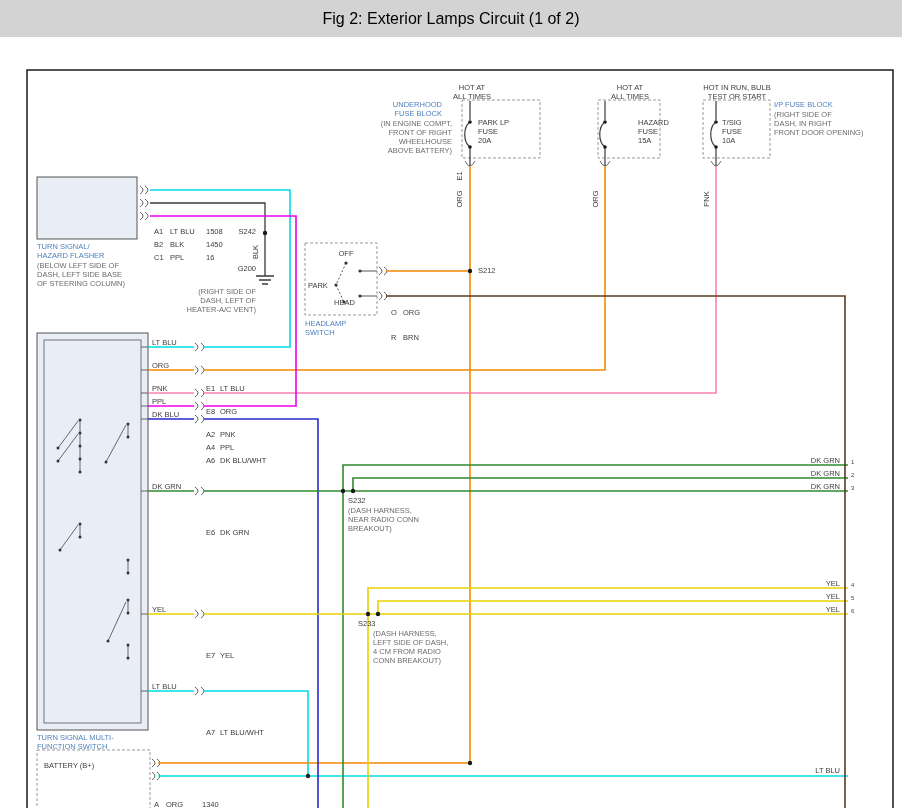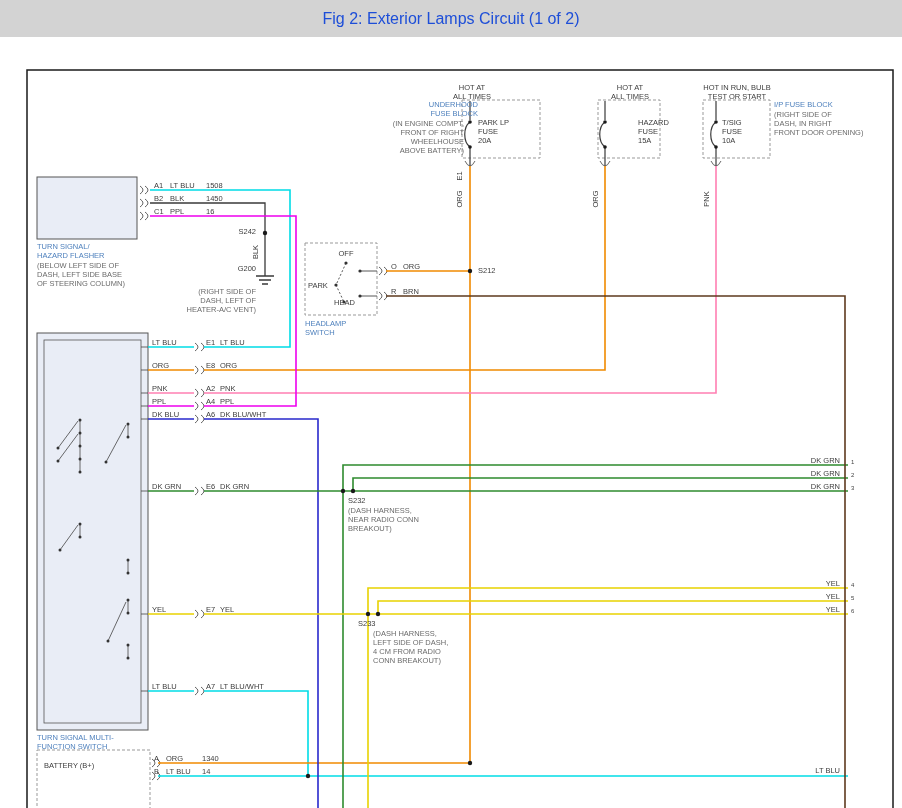--- a/index.html
+++ b/index.html
@@ -1,30 +1,30 @@
 <!DOCTYPE html>
 <html><head>
 <meta charset="utf-8">
 <style>
   html,body{margin:0;padding:0;background:#fff;}
   body{width:902px;height:808px;position:relative;overflow:hidden;
        font-family:"Liberation Sans",sans-serif;}
   #titlebar{position:absolute;left:0;top:0;width:902px;height:37px;background:#d3d3d3;
-            text-align:center;line-height:37px;font-size:16px;color:#1d4ed8;z-index:3;}
+            text-align:center;line-height:37px;font-size:16px;color:#000000;z-index:3;}
   #diagram{position:absolute;left:0;top:0;width:902px;height:808px;}
   svg{position:absolute;left:0;top:0;z-index:1;}
   .lbl{position:absolute;font-size:7.5px;line-height:1.22;color:#3c3c3c;
        white-space:pre-line;z-index:5;}
   .blue{color:#4f81bd;}
   .gray{color:#6b6b6b;}
   .r{text-align:right;}
   .c{transform:translateX(-50%);text-align:center;}
   .vert{transform:translate(-50%,-50%) rotate(-90deg);white-space:nowrap;}
   .num{font-size:6px;color:#444;}
-  .prow{position:absolute;display:flex;font-size:7.5px;color:#3c3c3c;z-index:5;white-space:nowrap;}
+  .prow{position:absolute;display:flex;font-size:7.5px;color:#3c3c3c;z-index:5;white-space:nowrap;margin-top:46px;}
   .pw{width:16px;} .pw2{width:14px;} .pw3{width:12px;} .cw{width:36px;}
 </style>
 </head>
 <body>
 
 <div id="titlebar">Fig 2: Exterior Lamps Circuit (1 of 2)</div>
 
 <div id="diagram">
 
 <svg width="902" height="808" viewBox="0 0 902 808">
@@ -184,23 +184,23 @@
   </g>
 </svg>
 
   <div class="lbl c" style="left:472px;top:83px">HOT AT
 ALL TIMES</div>
   <div class="lbl c" style="left:630px;top:83px">HOT AT
 ALL TIMES</div>
   <div class="lbl c" style="left:737px;top:83px">HOT IN RUN, BULB
 TEST OR START</div>
 
-  <div class="lbl blue r" style="right:424px;top:100px">UNDERHOOD
+  <div class="lbl blue r" style="right:460px;top:100px">UNDERHOOD
 FUSE BLOCK</div>
-  <div class="lbl gray r" style="right:438px;top:119px">(IN ENGINE COMPT,
+  <div class="lbl gray r" style="right:450px;top:119px">(IN ENGINE COMPT,
 FRONT OF RIGHT
 WHEELHOUSE
 ABOVE BATTERY)</div>
   <div class="lbl" style="left:478px;top:118px">PARK LP
 FUSE
 20A</div>
   <div class="lbl" style="left:638px;top:118px">HAZARD
 FUSE
 15A</div>
   <div class="lbl" style="left:722px;top:118px">T/SIG

